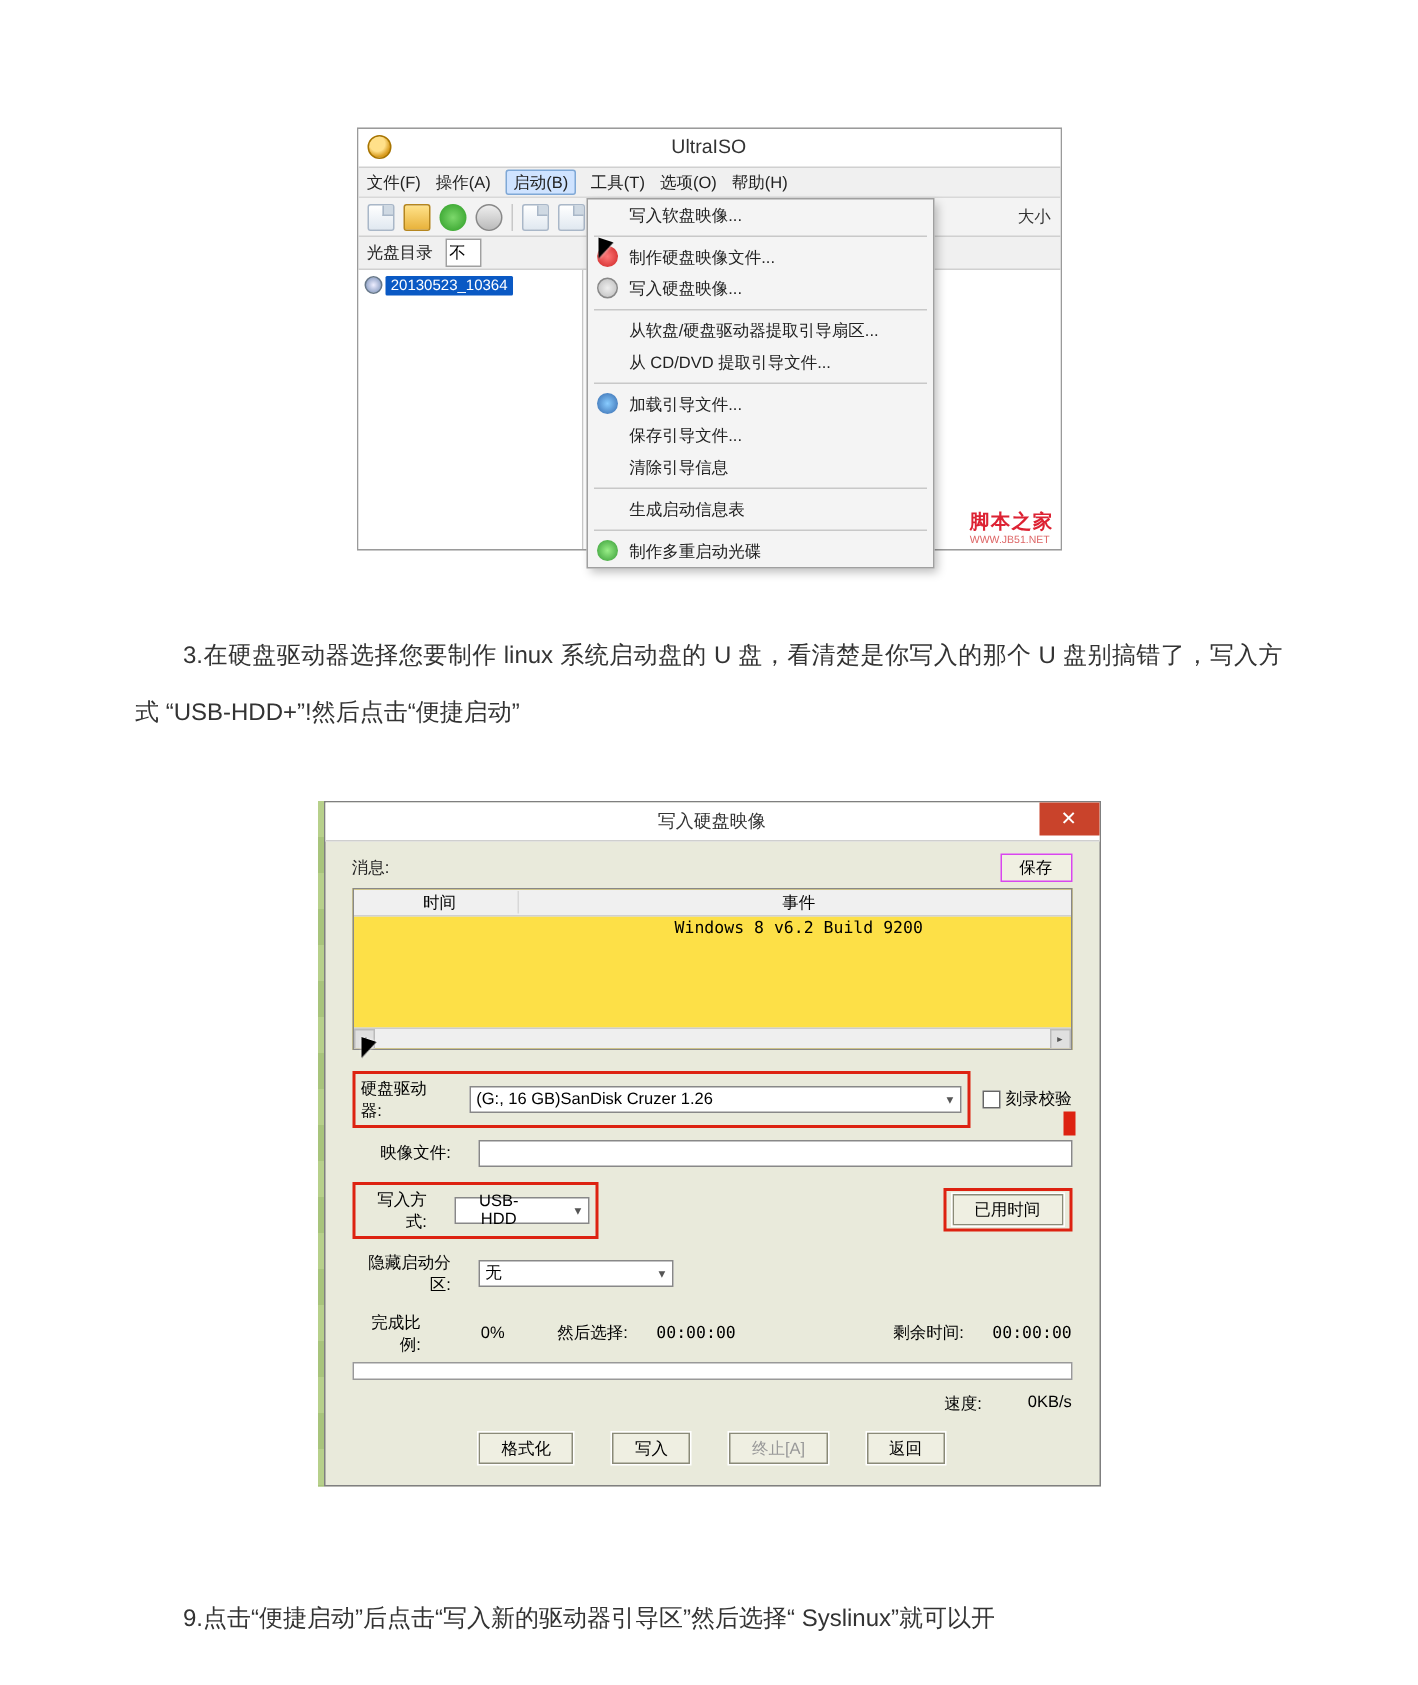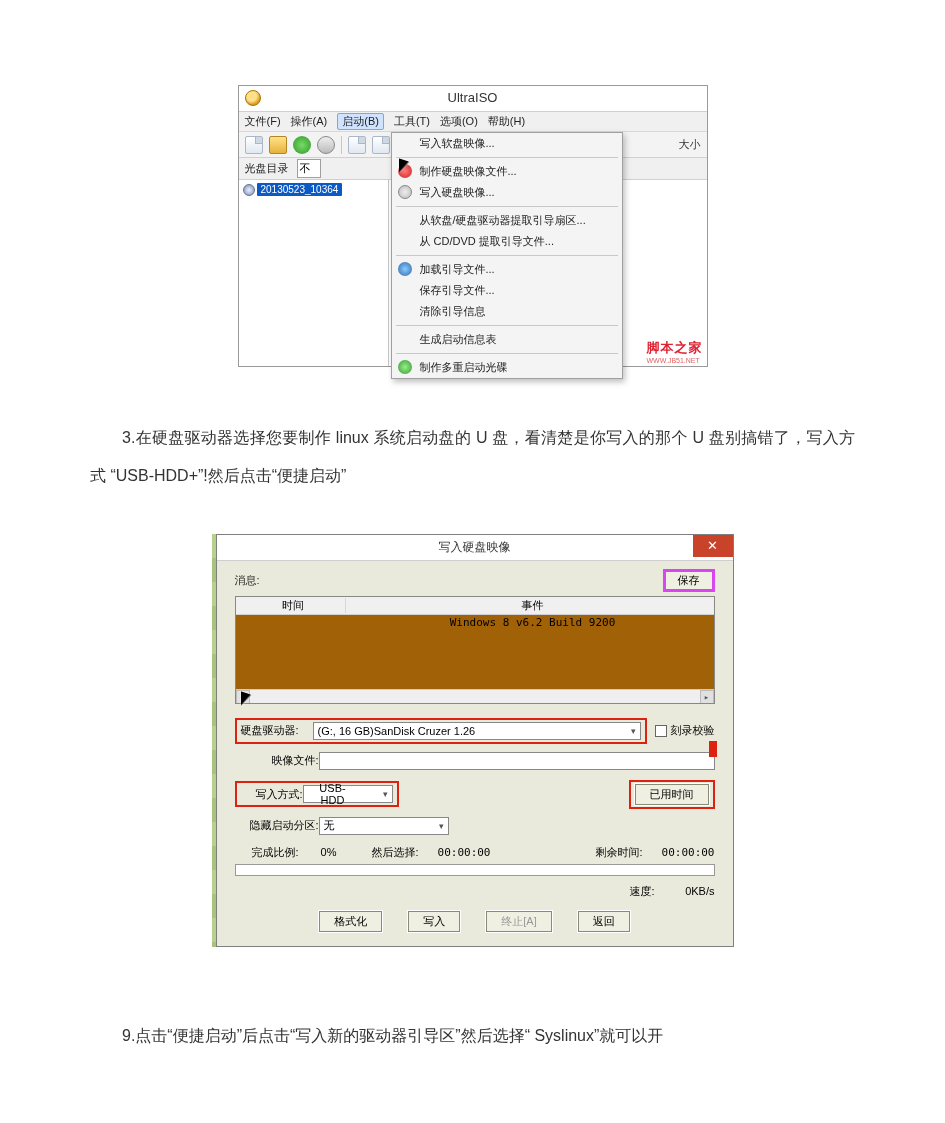--- a/index.html
+++ b/index.html
@@ -175,25 +175,25 @@
     width:40px; height:22px;
     background:#c9432b; color:#fff;
     display:flex; align-items:center; justify-content:center;
     font-size:13px;
   }
   .fig2-body { padding:8px 18px 14px 18px; }
   .fig2-msgrow { display:flex; align-items:center; margin-bottom:4px;}
   .fig2-msgrow .lbl { font-size:11px; color:#222;}
   .fig2-msgrow .save-btn {
     margin-left:auto;
-    border:3px solid #d946ef; background:#f0f0e2;
+    border:1px solid #d946ef; background:#f0f0e2;
     padding:1px 12px; font-size:11px;
   }
   .fig2-list {
-    height:108px; background:#a16207; border:1px solid #888;
+    height:108px; background:#fde047; border:1px solid #888;
     overflow:hidden; position:relative;
     font-family: "SimSun", monospace; font-size:11px;
   }
   .fig2-list .hdr {
     display:flex; background:#f0f0f0; border-bottom:1px solid #d0d0d0;
     height:18px; align-items:center;
   }
   .fig2-list .hdr .c1 { width:110px; padding-left:6px; border-right:1px solid #d8d8d8;}
   .fig2-list .hdr .c2 { flex:1; padding-left:6px;}
   .fig2-list .row { display:flex; padding:1px 0;}
@@ -211,21 +211,21 @@
   }
   .cursor2::before{
     content:""; position:absolute;
     border-left:10px solid #000; border-bottom:14px solid transparent;
     transform: skewY(18deg);
     filter: drop-shadow(0 0 1px #fff);
   }
   .form-row {
     display:flex; align-items:center; margin-top:8px; font-size:11px;
   }
-  .form-row .flab { width:84px; text-align:right; padding-right:0;}
+  .form-row .flab { width:84px; text-align:right; padding-right:18px;}
   .sel {
     background:#fff; border:1px solid #888; height:18px;
     font-size:11px; padding:0 34px 0 4px;
     display:inline-flex; align-items:center; position:relative;
   }
   .sel::after {
     content:"▾"; position:absolute; right:4px; font-size:9px; color:#555;
   }
   .chk { width:12px;height:12px;border:1px solid #666;display:inline-block;margin-right:4px;background:#fff;}
   .red-box { border:2px solid #d21; padding:2px 4px; display:inline-flex; align-items:center;}

